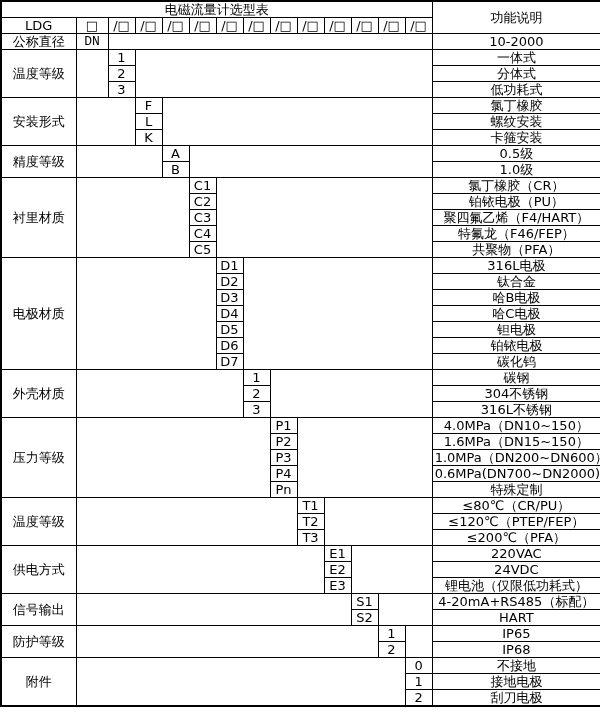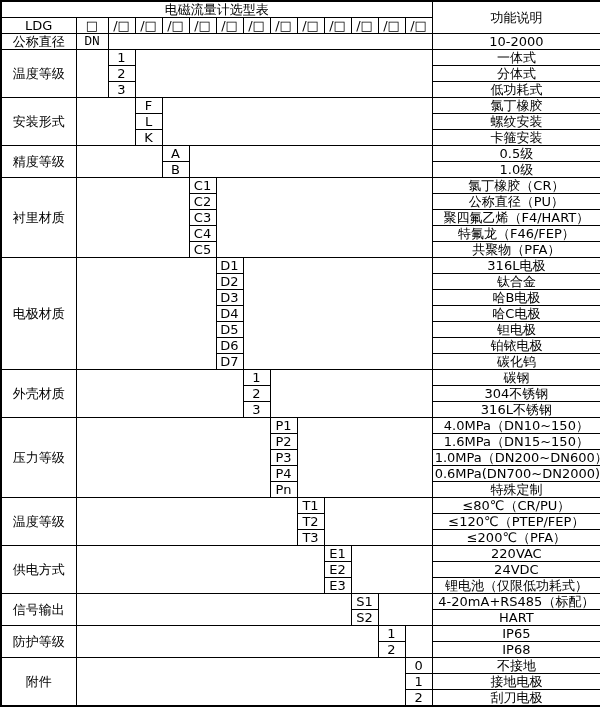--- a/index.html
+++ b/index.html
@@ -127,21 +127,21 @@
 
   <tr>
     <td rowspan="5">衬里材质</td>
     <td rowspan="5" colspan="4"></td>
     <td>C1</td>
     <td rowspan="5" colspan="8"></td>
     <td>氯丁橡胶（CR）</td>
   </tr>
   <tr>
     <td>C2</td>
-    <td>公称直径（PU）</td>
+    <td>铂铱电极（PU）</td>
   </tr>
   <tr>
     <td>C3</td>
     <td>聚四氟乙烯（F4/HART）</td>
   </tr>
   <tr>
     <td>C4</td>
     <td>特氟龙（F46/FEP）</td>
   </tr>
   <tr>

